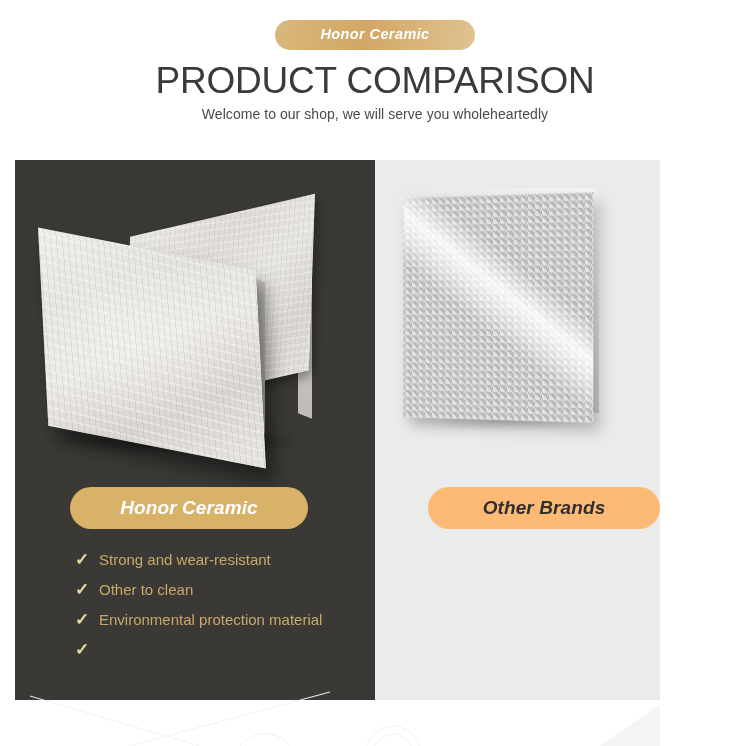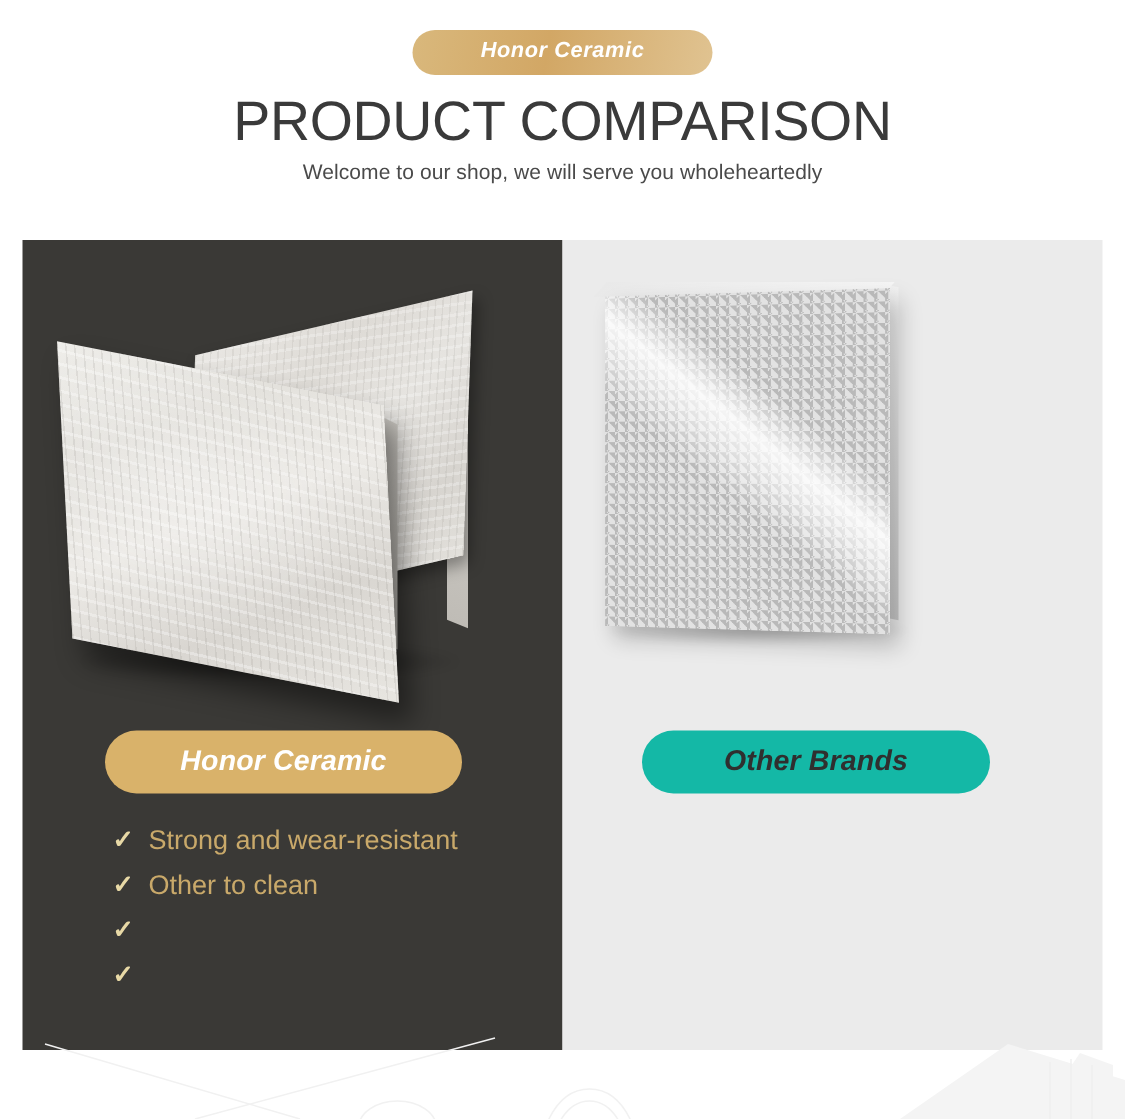--- a/index.html
+++ b/index.html
@@ -11,21 +11,21 @@
     width: 750px;
     height: 746px;
     background: #ffffff;
     font-family: "Liberation Sans", sans-serif;
     overflow: hidden;
     position: relative;
   }
 
   .page {
     position: relative;
-    width: 750px;
+    width: 660px;
     height: 746px;
     background: #ffffff;
     overflow: hidden;
   }
 
   
   .watermark {
     position: absolute;
     left: 0;
     top: 690px;
@@ -273,21 +273,21 @@
     top: 327px;
     width: 238px;
     background: #d9b26a;
     color: #ffffff;
   }
 
   .badge-right {
     left: 53px;
     top: 327px;
     width: 232px;
-    background: #14b8a6;
+    background: #fdba74;
     color: #2f2f2f;
   }
 
   
   .feature-list {
     position: absolute;
     list-style: none;
     margin: 0;
     padding: 0;
   }
@@ -311,21 +311,21 @@
     line-height: 24px;
     font-weight: bold;
     text-align: left;
   }
 
   .mark-check {
     color: #e8d9a6;
   }
 
   .feature-text {
-    font-size: 18px;
+    font-size: 15px;
     line-height: 24px;
   }
 
   .text-gold {
     color: #c9a96a;
   }
 </style>
 </head>
 <body>
 
@@ -358,20 +358,21 @@
         <li class="feature-item">
           <span class="mark mark-check">✓</span>
           <span class="feature-text text-gold">Strong and wear-resistant</span>
         </li>
         <li class="feature-item">
           <span class="mark mark-check">✓</span>
           <span class="feature-text text-gold">Other to clean</span>
         </li>
         <li class="feature-item">
           <span class="mark mark-check">✓</span>
+          <span class="feature-text text-gold">Environmental protection material</span>
         </li>
         <li class="feature-item">
           <span class="mark mark-check">✓</span>
         </li>
       </ul>
     </div>
 
     <div class="panel panel-right">
 
       <div class="granite-stage">

